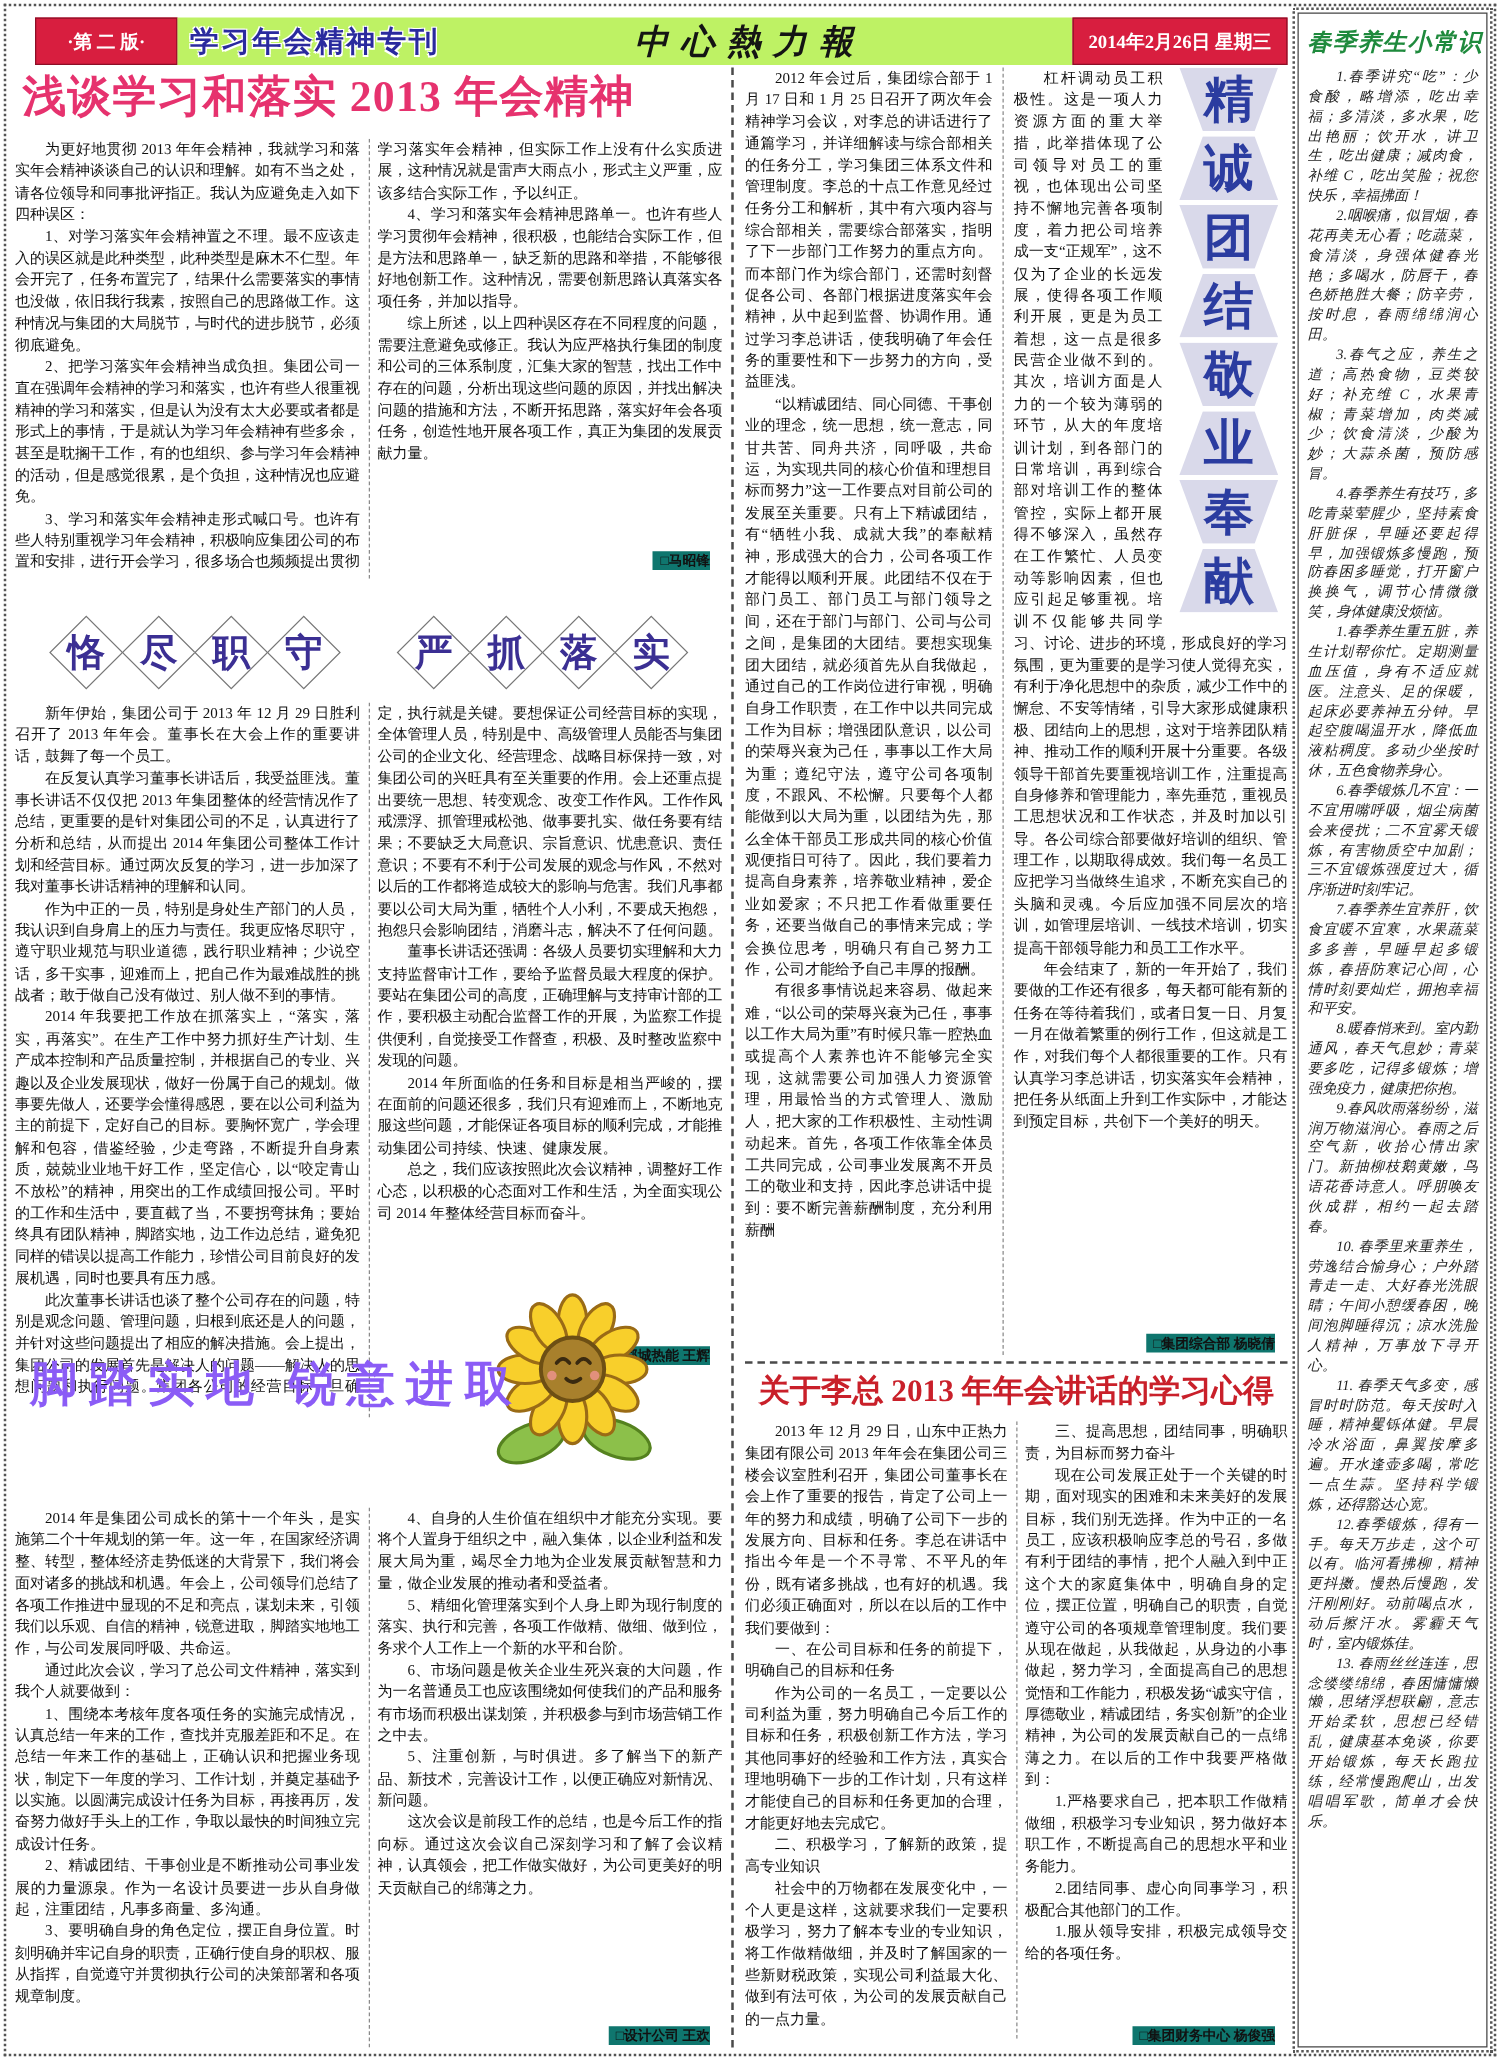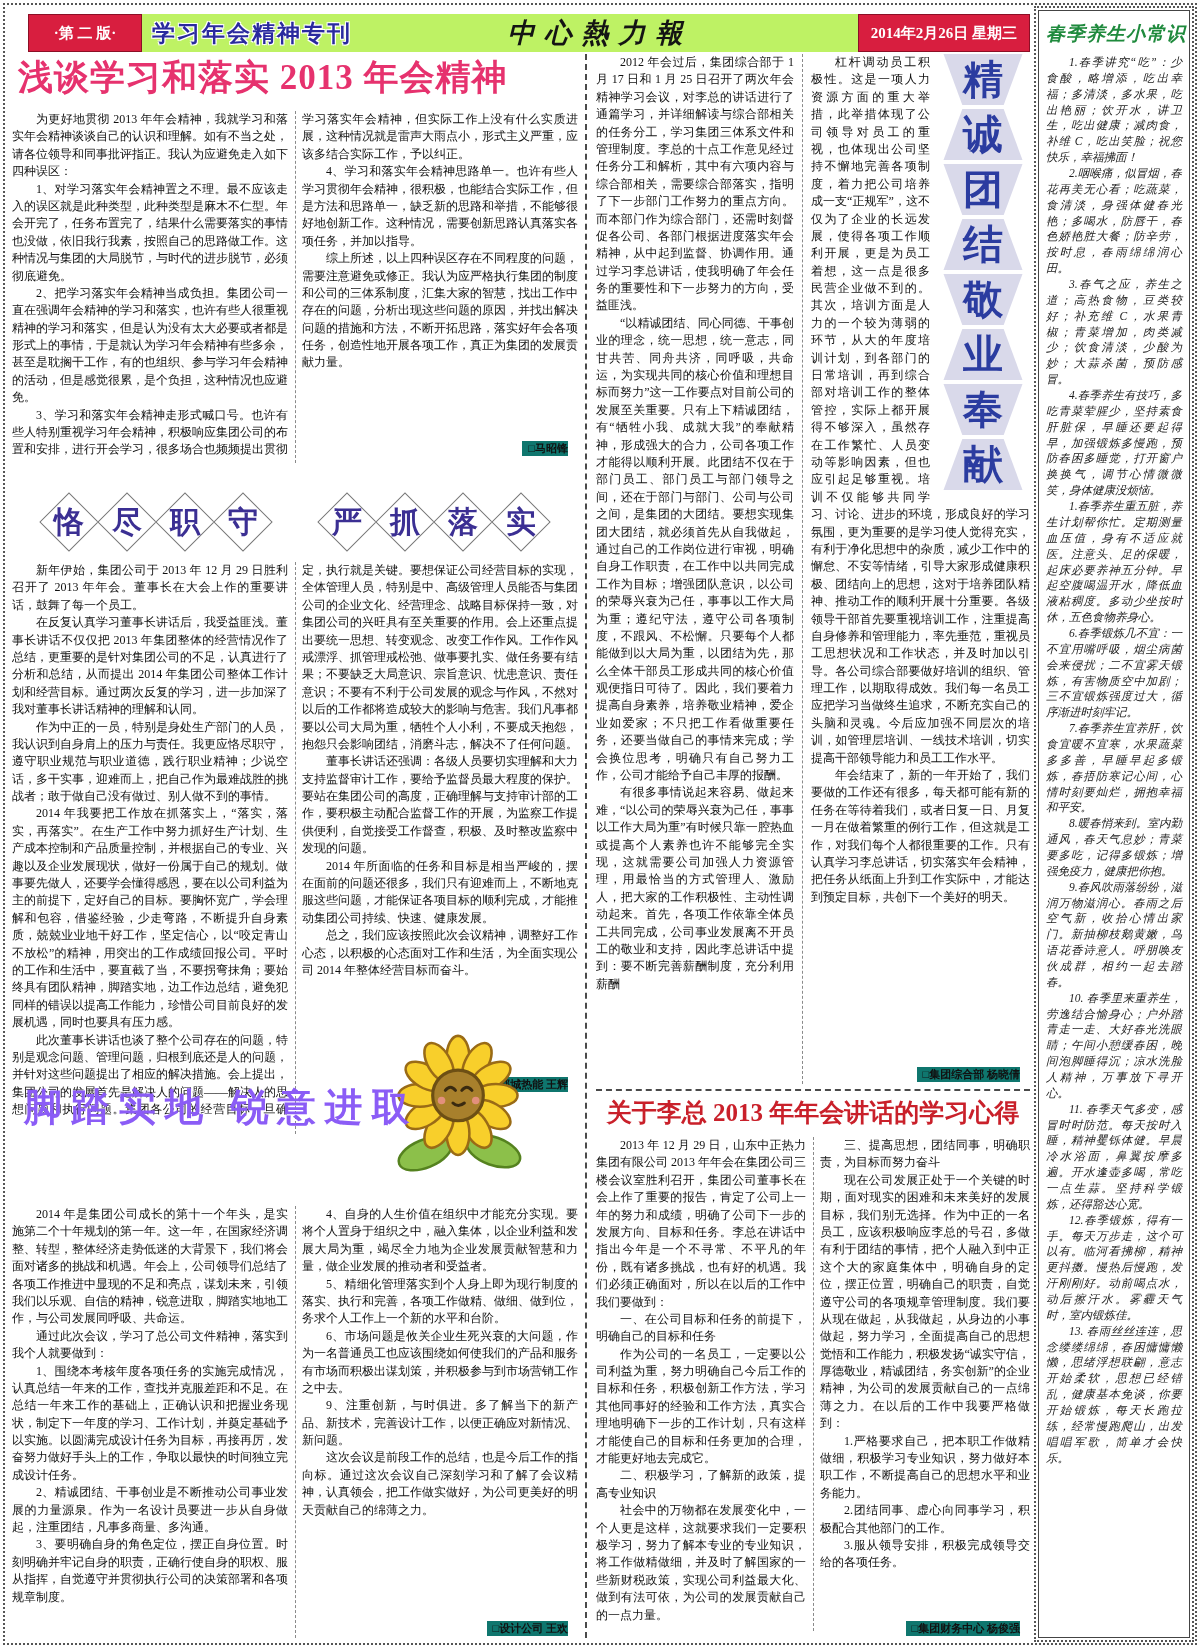--- a/index.html
+++ b/index.html
@@ -174,21 +174,21 @@
   <section class="article4">
     <div class="body-cols a4-body">
         <p class="para">2014 年是集团公司成长的第十一个年头，是实施第二个十年规划的第一年。这一年，在国家经济调整、转型，整体经济走势低迷的大背景下，我们将会面对诸多的挑战和机遇。年会上，公司领导们总结了各项工作推进中显现的不足和亮点，谋划未来，引领我们以乐观、自信的精神，锐意进取，脚踏实地地工作，与公司发展同呼吸、共命运。</p>
         <p class="para">通过此次会议，学习了总公司文件精神，落实到我个人就要做到：</p>
         <p class="para">1、围绕本考核年度各项任务的实施完成情况，认真总结一年来的工作，查找并克服差距和不足。在总结一年来工作的基础上，正确认识和把握业务现状，制定下一年度的学习、工作计划，并奠定基础予以实施。以圆满完成设计任务为目标，再接再厉，发奋努力做好手头上的工作，争取以最快的时间独立完成设计任务。</p>
         <p class="para">2、精诚团结、干事创业是不断推动公司事业发展的力量源泉。作为一名设计员要进一步从自身做起，注重团结，凡事多商量、多沟通。</p>
         <p class="para">3、要明确自身的角色定位，摆正自身位置。时刻明确并牢记自身的职责，正确行使自身的职权、服从指挥，自觉遵守并贯彻执行公司的决策部署和各项规章制度。</p>
         <p class="para">4、自身的人生价值在组织中才能充分实现。要将个人置身于组织之中，融入集体，以企业利益和发展大局为重，竭尽全力地为企业发展贡献智慧和力量，做企业发展的推动者和受益者。</p>
         <p class="para">5、精细化管理落实到个人身上即为现行制度的落实、执行和完善，各项工作做精、做细、做到位，务求个人工作上一个新的水平和台阶。</p>
         <p class="para">6、市场问题是攸关企业生死兴衰的大问题，作为一名普通员工也应该围绕如何使我们的产品和服务有市场而积极出谋划策，并积极参与到市场营销工作之中去。</p>
-        <p class="para">9、注重创新，与时俱进。多了解当下的新产品、新技术，完善设计工作，以便正确应对新情况、新问题。</p>
+        <p class="para">5、注重创新，与时俱进。多了解当下的新产品、新技术，完善设计工作，以便正确应对新情况、新问题。</p>
         <p class="para">这次会议是前段工作的总结，也是今后工作的指向标。通过这次会议自己深刻学习和了解了会议精神，认真领会，把工作做实做好，为公司更美好的明天贡献自己的绵薄之力。</p>
       </div>
     <span class="byline a4-byline">□设计公司 王欢</span>
   </section>
 
   <div class="vdivider"></div>
   <div class="hdivider"></div>
 
   <section class="article3">
     <div class="a3col1">
@@ -220,21 +220,21 @@
     <div class="body-cols a5-body">
         <p class="para">2013 年 12 月 29 日，山东中正热力集团有限公司 2013 年年会在集团公司三楼会议室胜利召开，集团公司董事长在会上作了重要的报告，肯定了公司上一年的努力和成绩，明确了公司下一步的发展方向、目标和任务。李总在讲话中指出今年是一个不寻常、不平凡的年份，既有诸多挑战，也有好的机遇。我们必须正确面对，所以在以后的工作中我们要做到：</p>
         <p class="para">一、在公司目标和任务的前提下，明确自己的目标和任务</p>
         <p class="para">作为公司的一名员工，一定要以公司利益为重，努力明确自己今后工作的目标和任务，积极创新工作方法，学习其他同事好的经验和工作方法，真实合理地明确下一步的工作计划，只有这样才能使自己的目标和任务更加的合理，才能更好地去完成它。</p>
         <p class="para">二、积极学习，了解新的政策，提高专业知识</p>
         <p class="para">社会中的万物都在发展变化中，一个人更是这样，这就要求我们一定要积极学习，努力了解本专业的专业知识，将工作做精做细，并及时了解国家的一些新财税政策，实现公司利益最大化、做到有法可依，为公司的发展贡献自己的一点力量。</p>
         <p class="para">三、提高思想，团结同事，明确职责，为目标而努力奋斗</p>
         <p class="para">现在公司发展正处于一个关键的时期，面对现实的困难和未来美好的发展目标，我们别无选择。作为中正的一名员工，应该积极响应李总的号召，多做有利于团结的事情，把个人融入到中正这个大的家庭集体中，明确自身的定位，摆正位置，明确自己的职责，自觉遵守公司的各项规章管理制度。我们要从现在做起，从我做起，从身边的小事做起，努力学习，全面提高自己的思想觉悟和工作能力，积极发扬“诚实守信，厚德敬业，精诚团结，务实创新”的企业精神，为公司的发展贡献自己的一点绵薄之力。在以后的工作中我要严格做到：</p>
         <p class="para">1.严格要求自己，把本职工作做精做细，积极学习专业知识，努力做好本职工作，不断提高自己的思想水平和业务能力。</p>
         <p class="para">2.团结同事、虚心向同事学习，积极配合其他部门的工作。</p>
-        <p class="para">3.服从领导安排，积极完成领导交给的各项任务。</p>
+        <p class="para">1.服从领导安排，积极完成领导交给的各项任务。</p>
       </div>
     <span class="byline a5-byline">□集团财务中心 杨俊强</span>
   </section>
 
   <aside class="sidebar">
     <h3 class="sb-title">春季养生小常识</h3>
     <div class="sb-list">
         <p class="tip">1.春季讲究“吃”：少食酸，略增添，吃出幸福；多清淡，多水果，吃出艳丽；饮开水，讲卫生，吃出健康；减肉食，补维 C，吃出笑脸；祝您快乐，幸福拂面！</p>
         <p class="tip">2.咽喉痛，似冒烟，春花再美无心看；吃蔬菜，食清淡，身强体健春光艳；多喝水，防唇干，春色娇艳胜大餐；防辛劳，按时息，春雨绵绵润心田。</p>
         <p class="tip">3.春气之应，养生之道；高热食物，豆类较好；补充维 C，水果青椒；青菜增加，肉类减少；饮食清淡，少酸为妙；大蒜杀菌，预防感冒。</p>

